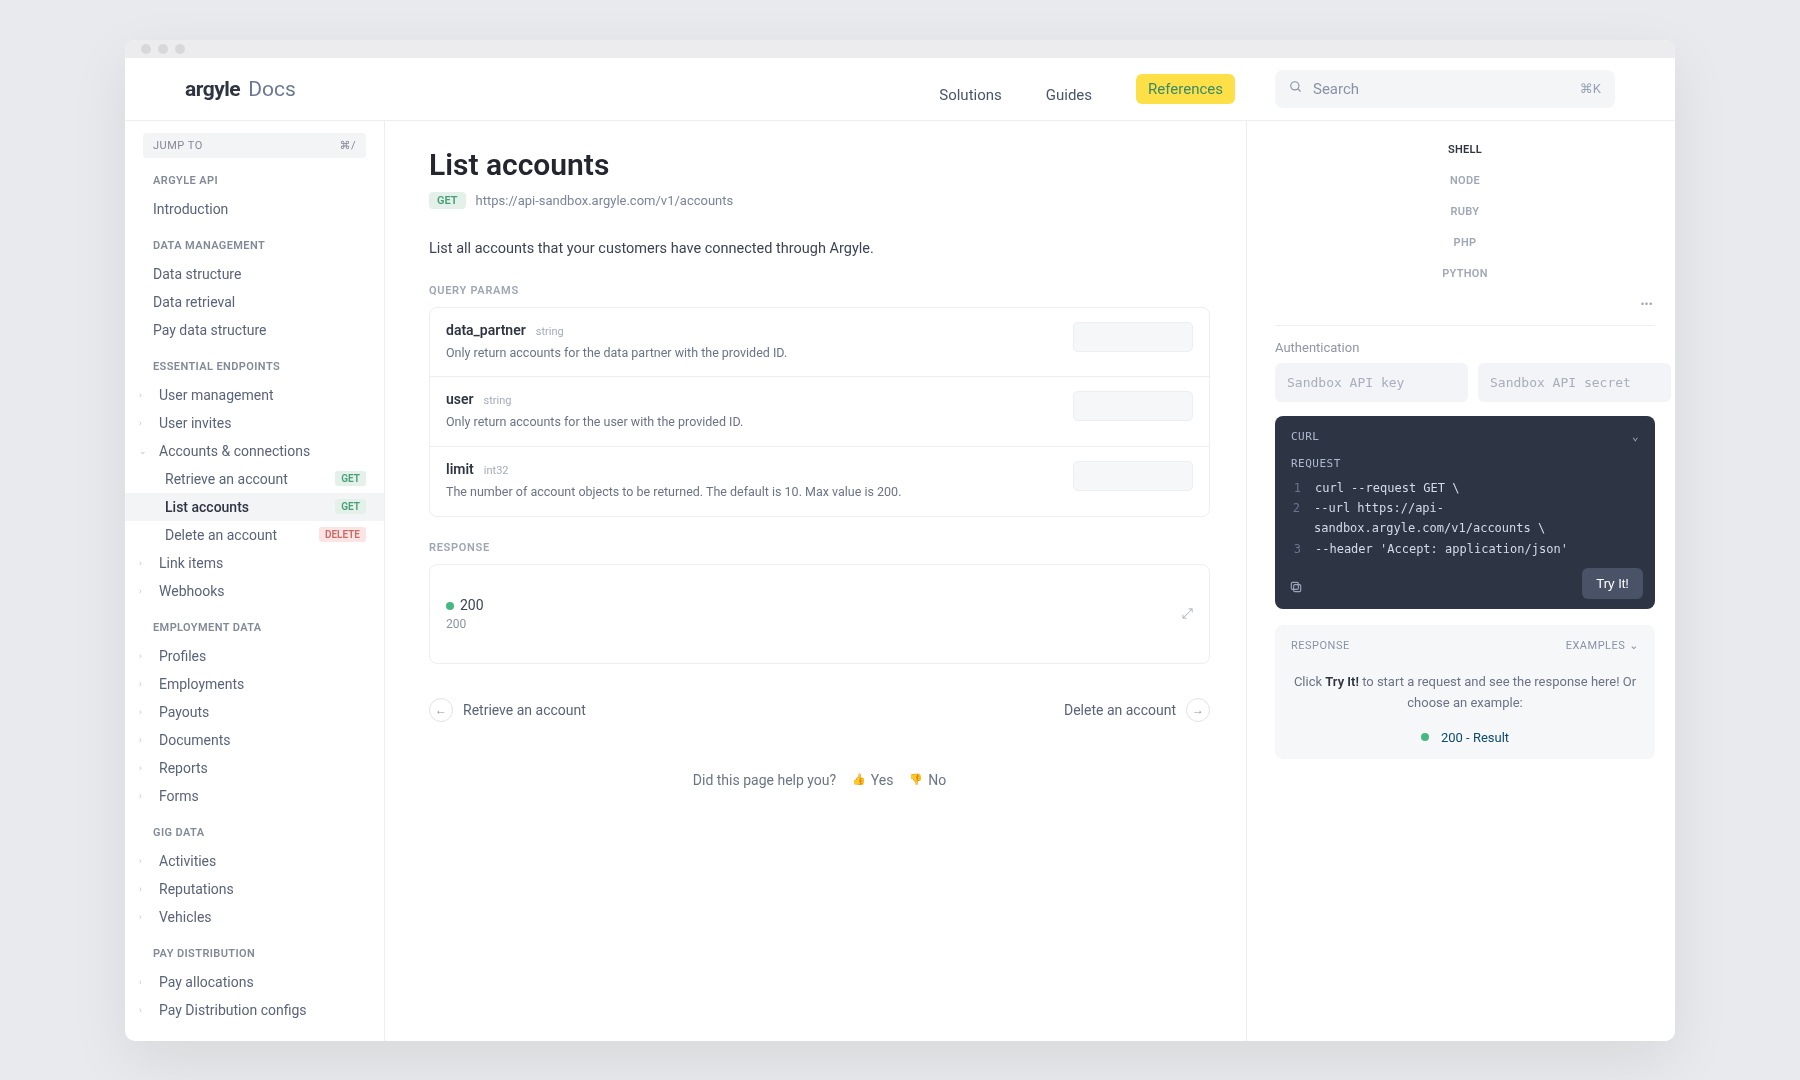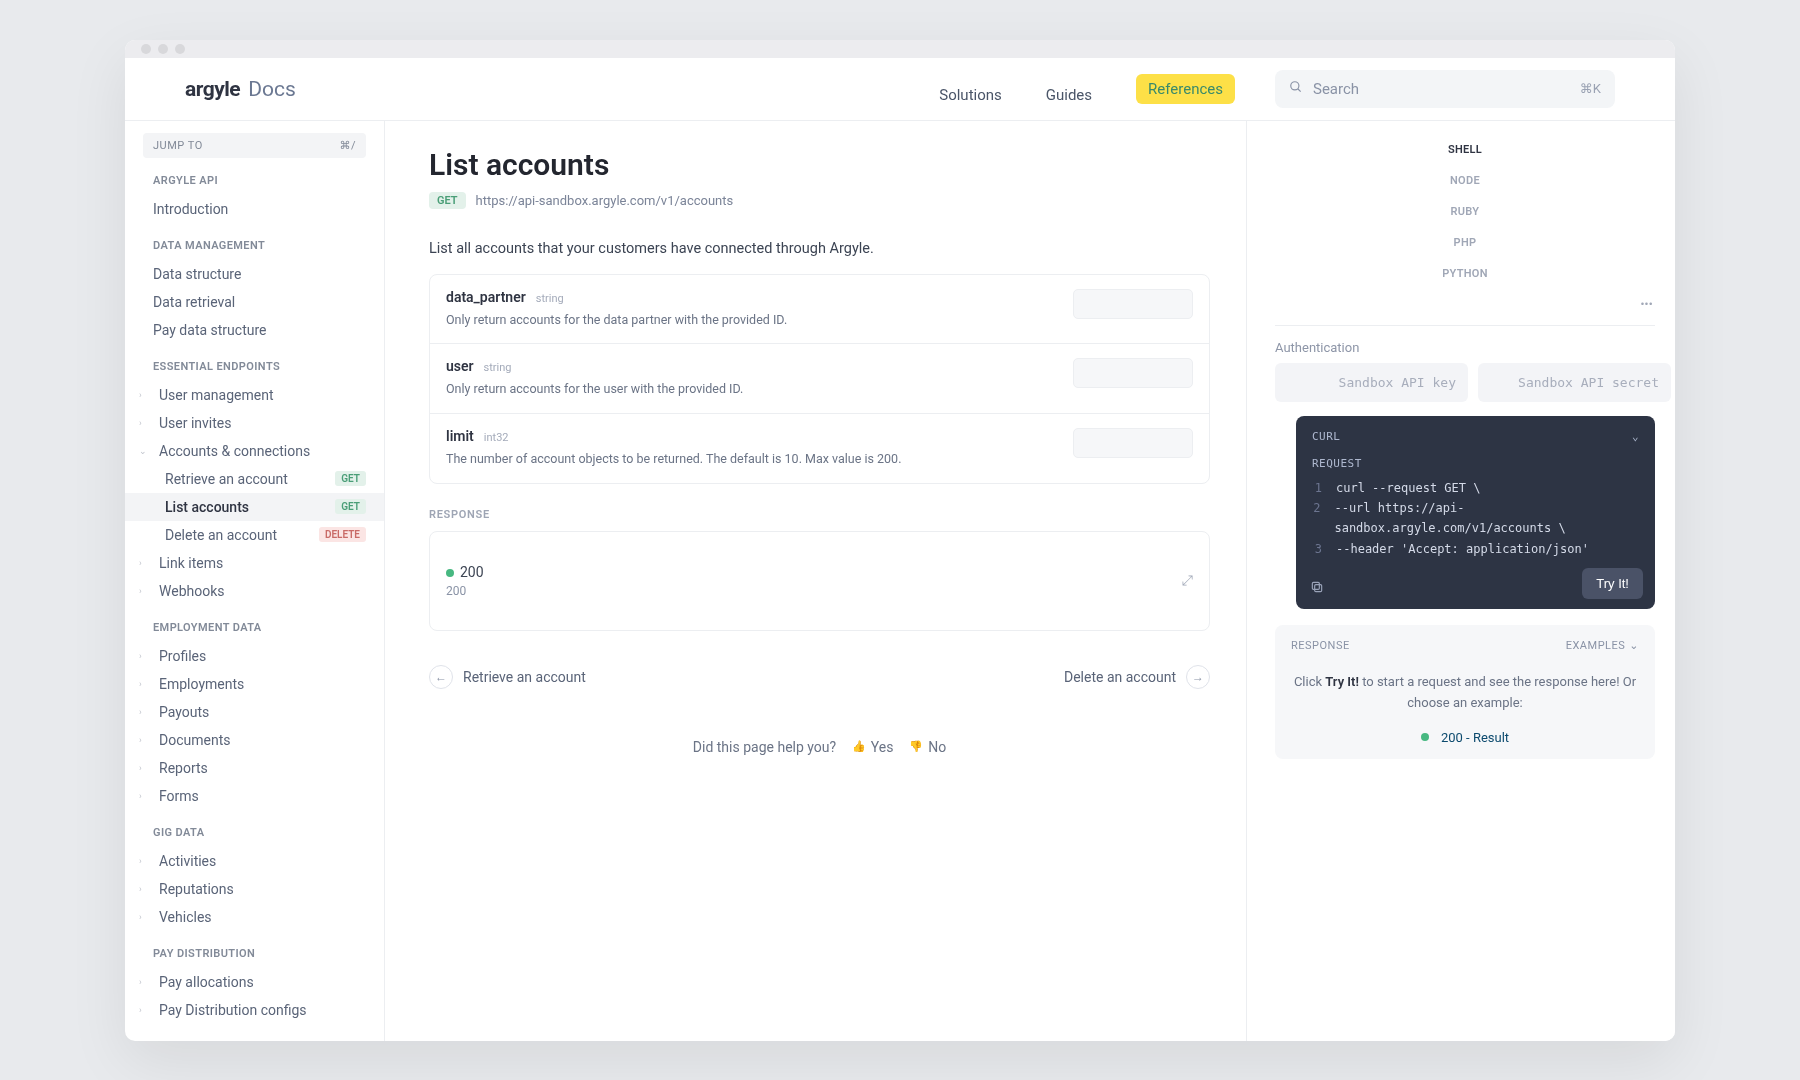--- a/index.html
+++ b/index.html
@@ -173,27 +173,27 @@
 .thumb { font-size: 11px; color: #c0c4cc; }
 
 .rightcol { padding: 16px 20px; background: #fff; }
 .lang-tabs { display: flex; align-items: center; gap: 18px; font-size: 11px; letter-spacing: 0.3px; color: #a0a7b6; padding: 6px 2px 14px 2px; border-bottom: 1px solid #eceef1; font-weight: 600; flex-direction: column; }
 .lang-tabs .active { color: #2f3442; }
 .lang-tabs .more { margin-left: auto; cursor: pointer; }
 .auth-label { font-size: 13px; color: #8e96a8; margin: 14px 0 8px 0; }
 .auth-inputs { display: flex; gap: 10px; margin-bottom: 14px; }
 .auth-inputs input {
   flex: 1; border: none; background: #f3f4f7; border-radius: 6px; padding: 12px 12px; font-size: 13px;
-  font-family: ui-monospace, Menlo, monospace; color: #737373; text-align: right;
+  font-family: ui-monospace, Menlo, monospace; color: #737373;
 }
 .auth-inputs input::placeholder { color: #a8aebc; }
 .code-card {
   background: #2d3444; border-radius: 8px; padding: 14px 16px 50px 16px;
   font-family: ui-monospace, Menlo, monospace; font-size: 12px;
-  position: relative; min-height: 190px; margin-left: 21px;
+  position: relative; min-height: 190px;
 }
 .code-top { display: flex; justify-content: space-between; color: #aeb8cf; font-size: 11px; letter-spacing: 0.5px; margin-bottom: 14px; }
 .code-req-label { color: #aeb8cf; font-size: 11px; letter-spacing: 0.5px; margin-bottom: 8px; }
 .code-lines { color: #d4dae8; line-height: 1.7; }
 .ln { display: flex; gap: 14px; }
 .ln .n { color: #6c7590; width: 10px; text-align: right; }
 .copy-btn { position: absolute; bottom: 12px; left: 14px; color: #9aa3b9; font-size: 14px; cursor: pointer; }
 .try-btn {
   position: absolute; bottom: 10px; right: 12px;
   background: #4a5267; color: #fff; border: none;
@@ -356,20 +356,21 @@
 
     <main class="content">
       <h1 class="page-title">List accounts</h1>
       <div class="endpoint-row">
         <span class="method-pill">GET</span>
         <span class="endpoint-url">https://api-sandbox.argyle.com/v1/accounts</span>
       </div>
 
       <p class="body-p">List all accounts that your customers have connected through Argyle.</p>
 
+      <div class="section-label">QUERY PARAMS</div>
       <div class="params-box">
         <div class="param-row">
           <div>
             <div class="param-head">
                 <span class="param-name">data_partner</span>
                 <span class="param-type">string</span>
               </div>
             <div class="param-desc">Only return accounts for the data partner with the provided ID.</div>
           </div>
           <div class="param-input"></div>

